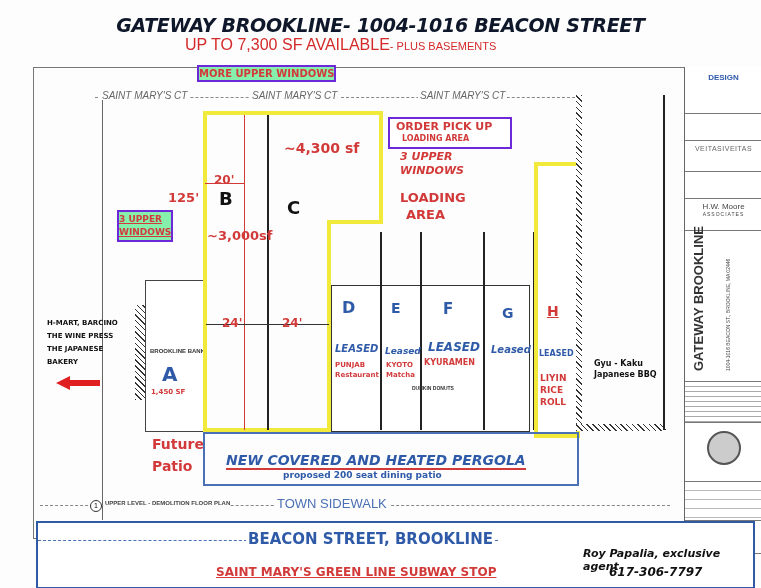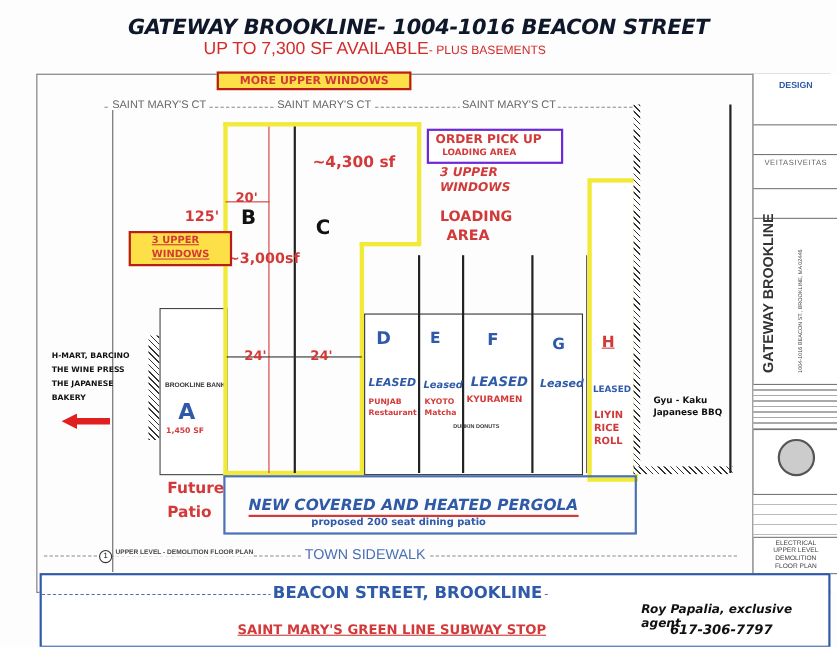--- a/index.html
+++ b/index.html
@@ -5,25 +5,25 @@
   html, body { margin:0; padding:0; }
   body { width:761px; height:588px; background:#fdfdfd; position:relative; overflow:hidden; font-family:"Liberation Sans", sans-serif; }
   .abs { position:absolute; }
   .title1 { left:0; width:761px; top:14px; text-align:center; color:#0f172a; font-weight:bold; font-style:italic; font-size:19px; font-family:"DejaVu Sans", sans-serif; letter-spacing:-0.3px; }
   .title2 { left:185px; top:36px; color:#d42a2a; font-size:16px; font-family:"Liberation Sans", sans-serif; }
   .title2 small { font-size:11px; }
   .sheet { left:33px; top:67px; width:720px; height:470px; border:1px solid #777; }
   .red { color:#d23a3a; font-weight:bold; font-family:"DejaVu Sans", sans-serif; }
   .blue { color:#2f5aa8; font-weight:bold; font-family:"DejaVu Sans", sans-serif; }
   .blk { color:#111; font-weight:bold; font-family:"DejaVu Sans", sans-serif; }
-  .callout { border:2px solid #b91c1c; background:#fde047; padding:1px 19px; }
+  .callout { border:2px solid #6d28d9; background:#86efac; padding:1px 0; }
   .yellow { border:4px solid #f2ea3a; }
   .wall { background:#222; }
   .hatch { background:repeating-linear-gradient(45deg,#333 0 1px,#fff 1px 4px); }
-  .street { color:#666; font-size:10px;text-align:center; }
+  .street { color:#666; font-style:italic; font-size:10px;text-align:center; }
   .titleblock { left:684px; top:67px; width:77px; height:470px; border-left:1px solid #666; background:#fff; }
   .tb-cell { border-bottom:1px solid #777; font-size:5px; color:#444; text-align:center; }
   .footer { left:36px; top:521px; width:715px; height:64px; border:2px solid #2f5aa8; background:#fff; }
 </style>
 </head>
 <body>
 
 <div class="abs title1">GATEWAY BROOKLINE- 1004-1016 BEACON STREET</div>
 <div class="abs title2">
   <span>UP TO 7,300 SF AVAILABLE</span><small>- PLUS BASEMENTS</small>
@@ -155,20 +155,24 @@
 
 <div class="abs titleblock">
   <div class="tb-cell" style="height:40px;">
     <div style="margin-top:6px;color:#2f5aa8;font-size:8px;font-weight:bold;">DESIGN</div>
   </div>
   <div class="tb-cell" style="height:26px;"></div>
   <div class="tb-cell" style="height:26px;">
     <div style="margin-top:4px;color:#666;font-size:7px;letter-spacing:0.5px;">VEITASIVEITAS</div>
   </div>
   <div class="tb-cell" style="height:26px;"></div>
+  <div class="tb-cell" style="height:28px;">
+    <div style="margin-top:3px;color:#444;font-size:8px;">H.W. Moore</div>
+    <div style="font-size:5px;letter-spacing:1px;">ASSOCIATES</div>
+  </div>
   <div class="tb-cell" style="height:150px;position:relative;">
     <div style="position:absolute;left:6px;top:140px;transform:rotate(-90deg);transform-origin:left top;white-space:nowrap;font-size:13px;color:#333;font-weight:bold;">GATEWAY BROOKLINE</div>
     <div style="position:absolute;left:40px;top:140px;transform:rotate(-90deg);transform-origin:left top;white-space:nowrap;font-size:5px;color:#444;">1004-1016 BEACON ST., BROOKLINE, MA 02446</div>
   </div>
   <div class="tb-cell" style="height:40px;background:repeating-linear-gradient(180deg,#fff 0 4px,#aaa 4px 5px);"></div>
   <div class="tb-cell" style="height:50px;">
     <div style="margin:8px auto 0;width:30px;height:30px;border-radius:50%;border:2px solid #555;background:#ccc;"></div>
   </div>
   <div class="tb-cell" style="height:38px;background:repeating-linear-gradient(180deg,#fff 0 8px,#bbb 8px 9px);"></div>
   <div class="tb-cell" style="height:30px;font-size:6px;line-height:7px;padding-top:2px;">

